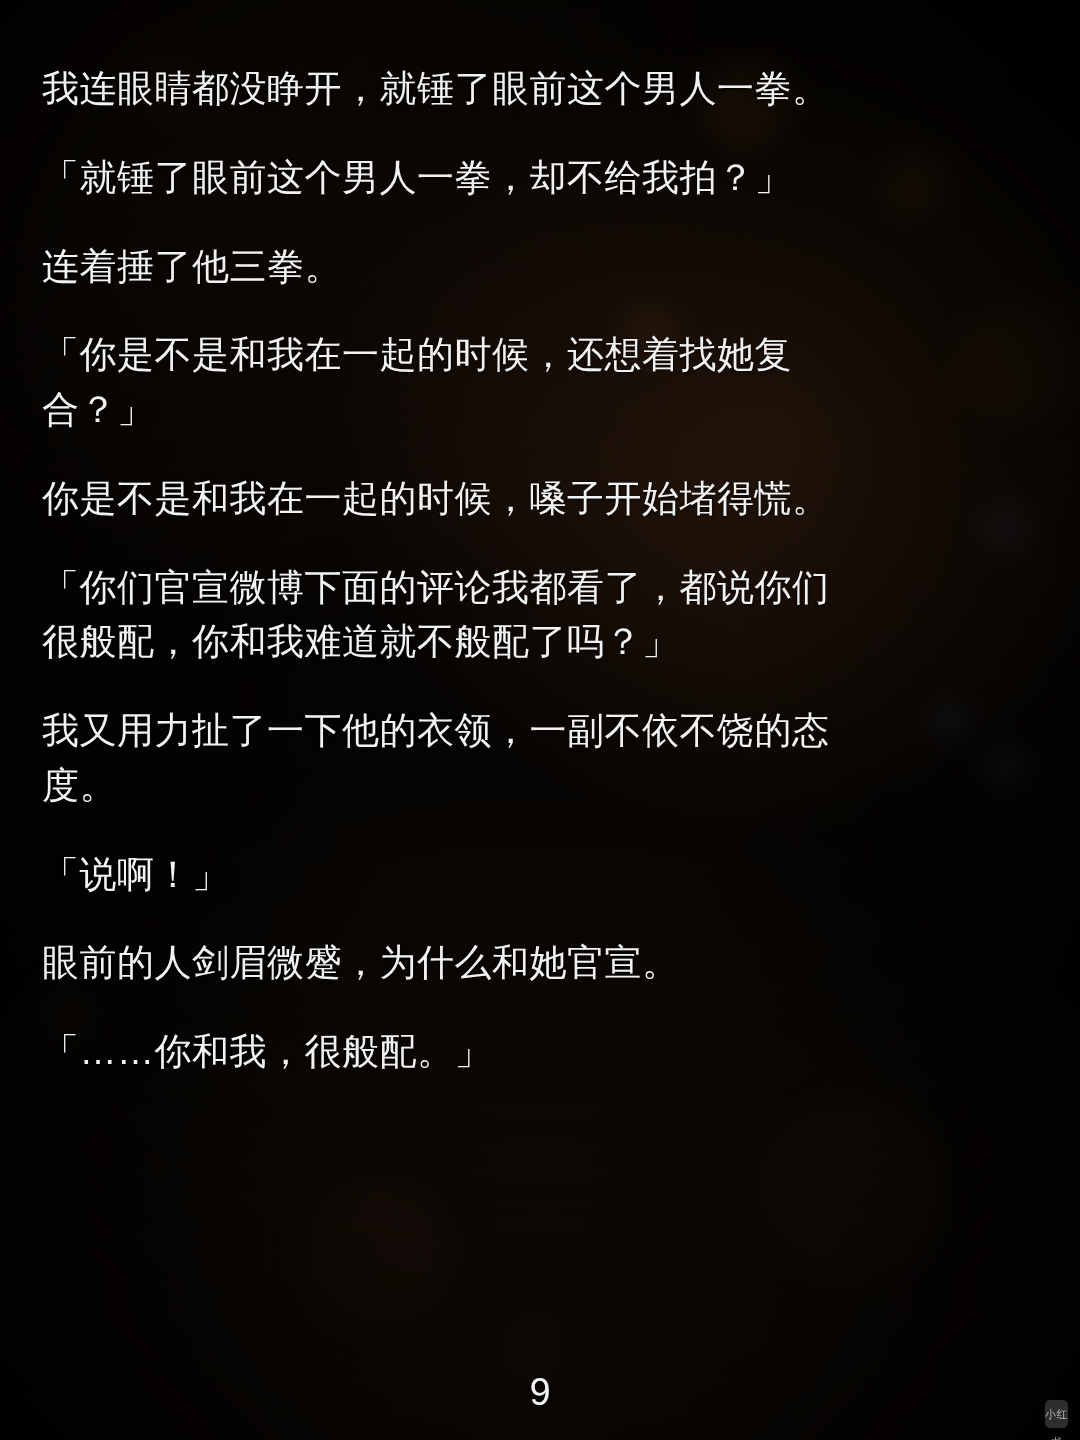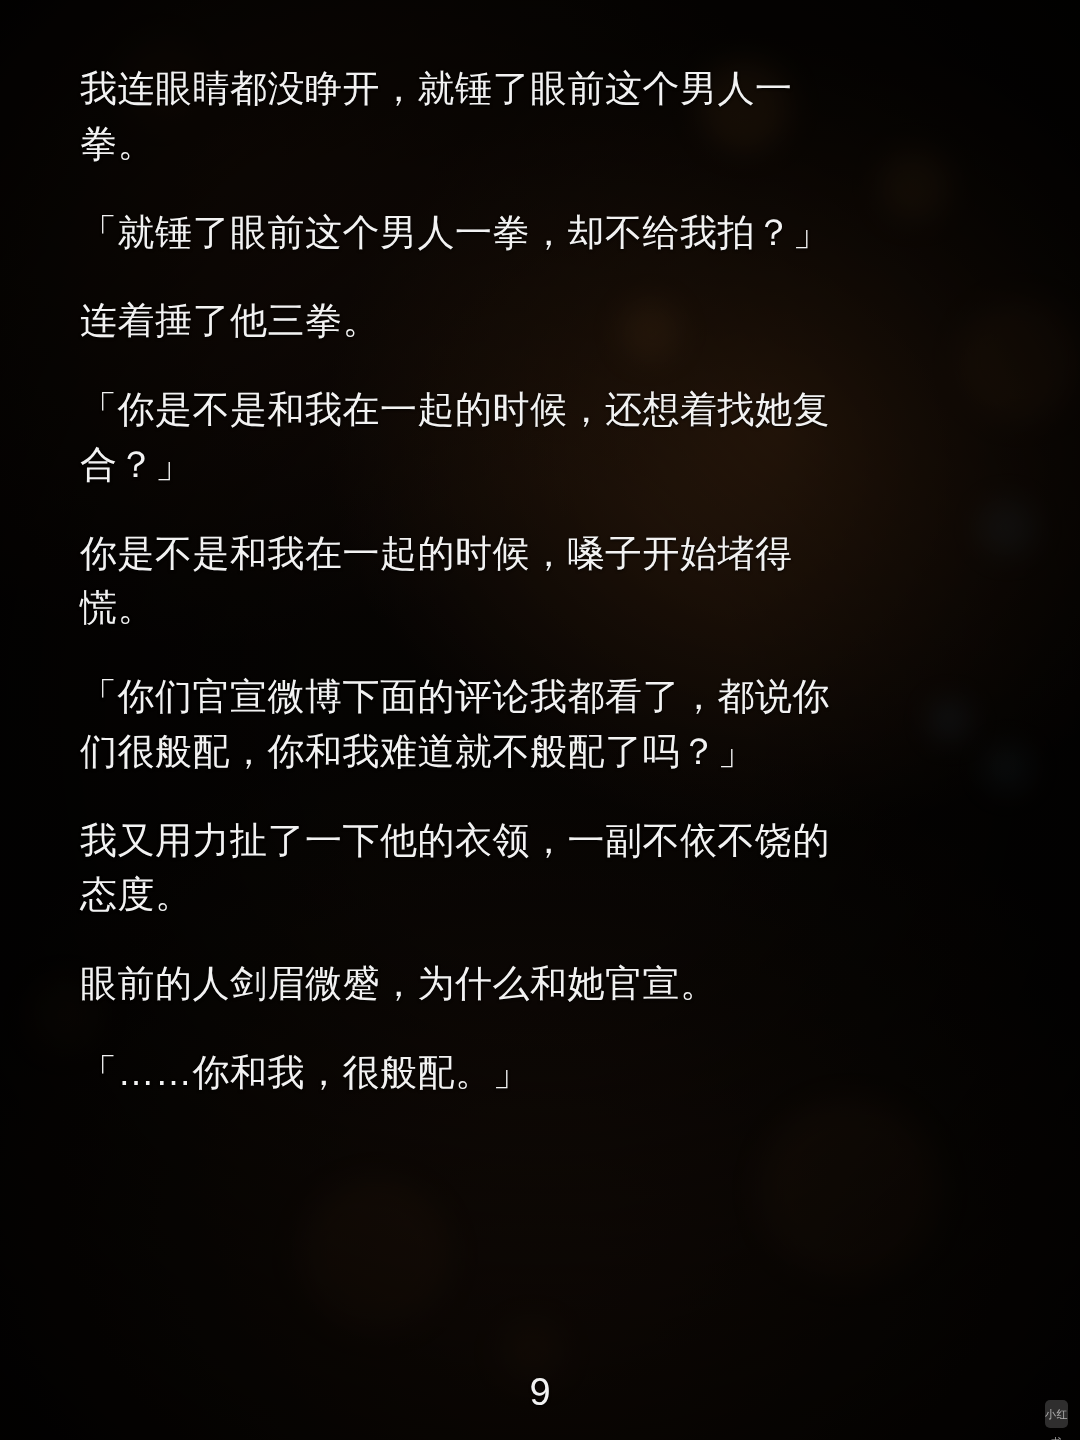--- a/index.html
+++ b/index.html
@@ -58,21 +58,21 @@
   .b10{ width: 180px; height: 180px; left: 760px; top: 1100px; background: rgba(130,80,40,0.16); }
   .b11{ width: 64px;  height: 64px;  left: 500px; top: 1320px; background: rgba(150,95,45,0.14); }
   .b12{ width: 70px;  height: 70px;  left: 30px;  top: 980px;  background: rgba(110,70,35,0.14); }
 
   
   #content {
     position: absolute;
     left: 0;
     top: 0;
     width: 938px;
-    padding: 62px 86px 0 80px;
+    padding: 62px 86px 0 42px;
     box-sizing: border-box;
     z-index: 5;
   }
   .para {
     color: #f2f2f2;
     font-size: 37px;
     line-height: 1.48;
     margin: 0 0 34px 0;
     letter-spacing: 0.5px;
     text-shadow: 0 1px 3px rgba(0,0,0,0.85);
@@ -133,20 +133,21 @@
   <div class="bg-layer bg-dim"></div>
 
   <div id="content">
     <p class="para">我连眼睛都没睁开，就锤了眼前这个男人一拳。</p>
     <p class="para">「就锤了眼前这个男人一拳，却不给我拍？」</p>
     <p class="para">连着捶了他三拳。</p>
     <p class="para">「你是不是和我在一起的时候，还想着找她复合？」</p>
     <p class="para">你是不是和我在一起的时候，嗓子开始堵得慌。</p>
     <p class="para">「你们官宣微博下面的评论我都看了，都说你们很般配，你和我难道就不般配了吗？」</p>
     <p class="para">我又用力扯了一下他的衣领，一副不依不饶的态度。</p>
+    <p class="para">「说啊！」</p>
     <p class="para">眼前的人剑眉微蹙，为什么和她官宣。</p>
     <p class="para">「……你和我，很般配。」</p>
   </div>
 
   <div id="page-number">9</div>
 
   <div id="watermark">小红书</div>
 
 </div>
 

